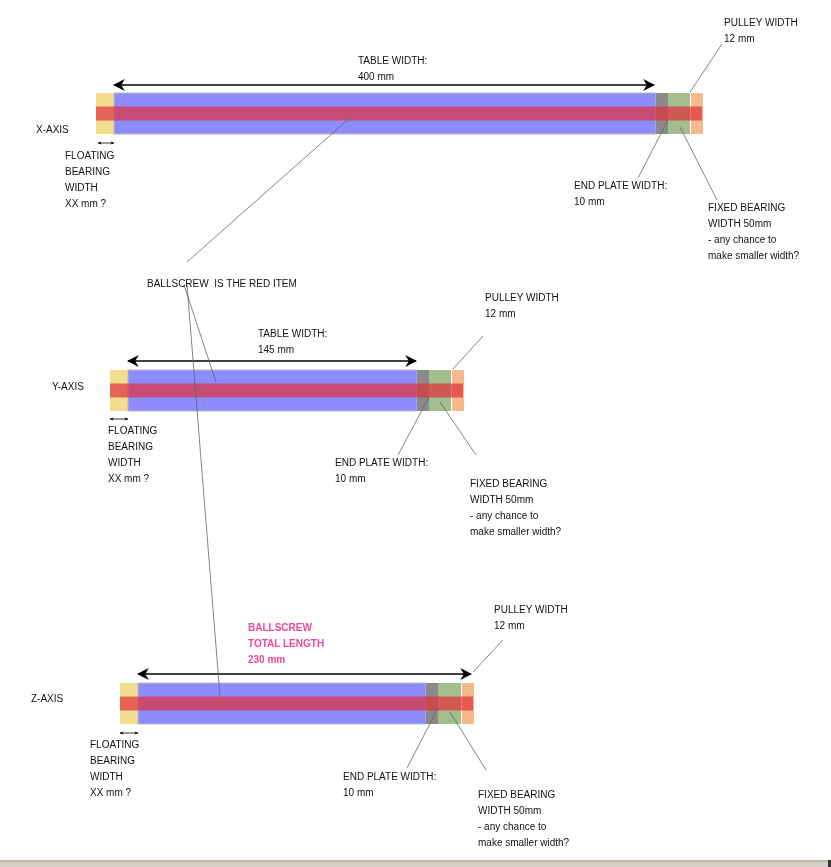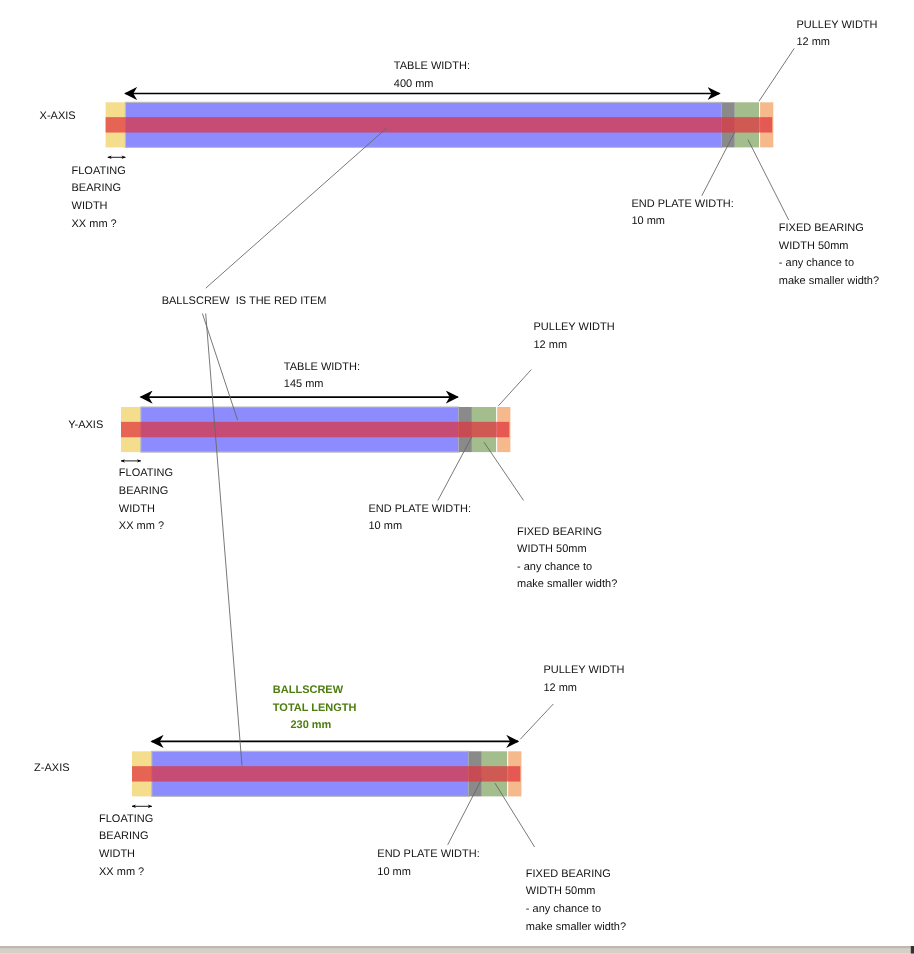--- a/index.html
+++ b/index.html
@@ -1,19 +1,19 @@
 <!DOCTYPE html>
 <html><head>
   <meta charset="utf-8">
   <style>
     html, body { margin: 0; padding: 0; background: #ffffff; }
     body { width: 831px; height: 867px; position: relative; overflow: hidden; font-family: "Liberation Sans", sans-serif; }
     #canvas { position: absolute; left: 0; top: 0; width: 831px; height: 867px; }
     .lbl { position: absolute; font-size: 10px; line-height: 16px; color: #111; white-space: pre; font-family: Liberation Sans, sans-serif; }
-    .red { color: #4d7c0f; font-weight: bold; }
+    .red { color: #ec4899; font-weight: bold; }
     .bottom-bar { position: absolute; left: 0; top: 860px; width: 831px; height: 7px; background: #d4d0c8; border-top: 2px solid #bdb9b0; }
     .corner { position: absolute; right: 0; top: 860px; width: 3px; height: 7px; background: #333; }
   </style>
 </head>
 <body>
 
 <svg id="canvas" viewBox="0 0 831 867" xmlns="http://www.w3.org/2000/svg">
   <defs>
     <marker id="arrow" viewBox="0 0 10 10" refX="9" refY="5" markerWidth="8" markerHeight="8" orient="auto-start-reverse">
       <path d="M0,0 L10,5 L0,10 L3,5 z" fill="#000"></path>
@@ -55,58 +55,58 @@
       <line x1="120" y1="733" x2="138" y2="733" stroke="#000" stroke-width="0.8" marker-start="url(#arrow-sm)" marker-end="url(#arrow-sm)"></line>
       <line x1="473" y1="672" x2="503" y2="640" stroke="#666666" stroke-width="0.8"></line>
       <line x1="438" y1="708" x2="407" y2="768" stroke="#666666" stroke-width="0.8"></line>
       <line x1="450" y1="712" x2="486" y2="770" stroke="#666666" stroke-width="0.8"></line>
       <line x1="352" y1="116" x2="187" y2="262" stroke="#666666" stroke-width="0.8"></line>
       <line x1="184" y1="285" x2="216" y2="382" stroke="#666666" stroke-width="0.8"></line>
       <line x1="187" y1="285" x2="220" y2="696" stroke="#666666" stroke-width="0.8"></line>
     </g>
 </svg>
 
-<div class="lbl" style="left:36px;top:98px">X-AXIS</div>
+<div class="lbl" style="left:36px;top:122px">X-AXIS</div>
 <div class="lbl" style="left:358px;top:53px">TABLE WIDTH:</div>
 <div class="lbl" style="left:358px;top:69px">400 mm</div>
 <div class="lbl" style="left:724px;top:15px">PULLEY WIDTH</div>
 <div class="lbl" style="left:724px;top:31px">12 mm</div>
 <div class="lbl" style="left:65px;top:148px">FLOATING</div>
 <div class="lbl" style="left:65px;top:164px">BEARING</div>
 <div class="lbl" style="left:65px;top:180px">WIDTH</div>
 <div class="lbl" style="left:65px;top:196px">XX mm ?</div>
 <div class="lbl" style="left:574px;top:178px">END PLATE WIDTH:</div>
 <div class="lbl" style="left:574px;top:194px">10 mm</div>
 <div class="lbl" style="left:708px;top:200px">FIXED BEARING</div>
 <div class="lbl" style="left:708px;top:216px">WIDTH 50mm</div>
 <div class="lbl" style="left:708px;top:232px">- any chance to</div>
 <div class="lbl" style="left:708px;top:248px">make smaller width?</div>
 
-<div class="lbl" style="left:147px;top:266px">BALLSCREW  IS THE RED ITEM</div>
+<div class="lbl" style="left:147px;top:276px">BALLSCREW  IS THE RED ITEM</div>
 
-<div class="lbl" style="left:62px;top:379px">Y-AXIS</div>
+<div class="lbl" style="left:52px;top:379px">Y-AXIS</div>
 <div class="lbl" style="left:258px;top:326px">TABLE WIDTH:</div>
 <div class="lbl" style="left:258px;top:342px">145 mm</div>
 <div class="lbl" style="left:485px;top:290px">PULLEY WIDTH</div>
 <div class="lbl" style="left:485px;top:306px">12 mm</div>
 <div class="lbl" style="left:108px;top:423px">FLOATING</div>
 <div class="lbl" style="left:108px;top:439px">BEARING</div>
 <div class="lbl" style="left:108px;top:455px">WIDTH</div>
 <div class="lbl" style="left:108px;top:471px">XX mm ?</div>
 <div class="lbl" style="left:335px;top:455px">END PLATE WIDTH:</div>
 <div class="lbl" style="left:335px;top:471px">10 mm</div>
 <div class="lbl" style="left:470px;top:476px">FIXED BEARING</div>
 <div class="lbl" style="left:470px;top:492px">WIDTH 50mm</div>
 <div class="lbl" style="left:470px;top:508px">- any chance to</div>
 <div class="lbl" style="left:470px;top:524px">make smaller width?</div>
 
 <div class="lbl" style="left:31px;top:691px">Z-AXIS</div>
 <div class="lbl red" style="left:248px;top:620px">BALLSCREW</div>
 <div class="lbl red" style="left:248px;top:636px">TOTAL LENGTH</div>
-<div class="lbl red" style="left:264px;top:652px">230 mm</div>
+<div class="lbl red" style="left:248px;top:652px">230 mm</div>
 <div class="lbl" style="left:494px;top:602px">PULLEY WIDTH</div>
 <div class="lbl" style="left:494px;top:618px">12 mm</div>
 <div class="lbl" style="left:90px;top:737px">FLOATING</div>
 <div class="lbl" style="left:90px;top:753px">BEARING</div>
 <div class="lbl" style="left:90px;top:769px">WIDTH</div>
 <div class="lbl" style="left:90px;top:785px">XX mm ?</div>
 <div class="lbl" style="left:343px;top:769px">END PLATE WIDTH:</div>
 <div class="lbl" style="left:343px;top:785px">10 mm</div>
 <div class="lbl" style="left:478px;top:787px">FIXED BEARING</div>
 <div class="lbl" style="left:478px;top:803px">WIDTH 50mm</div>

